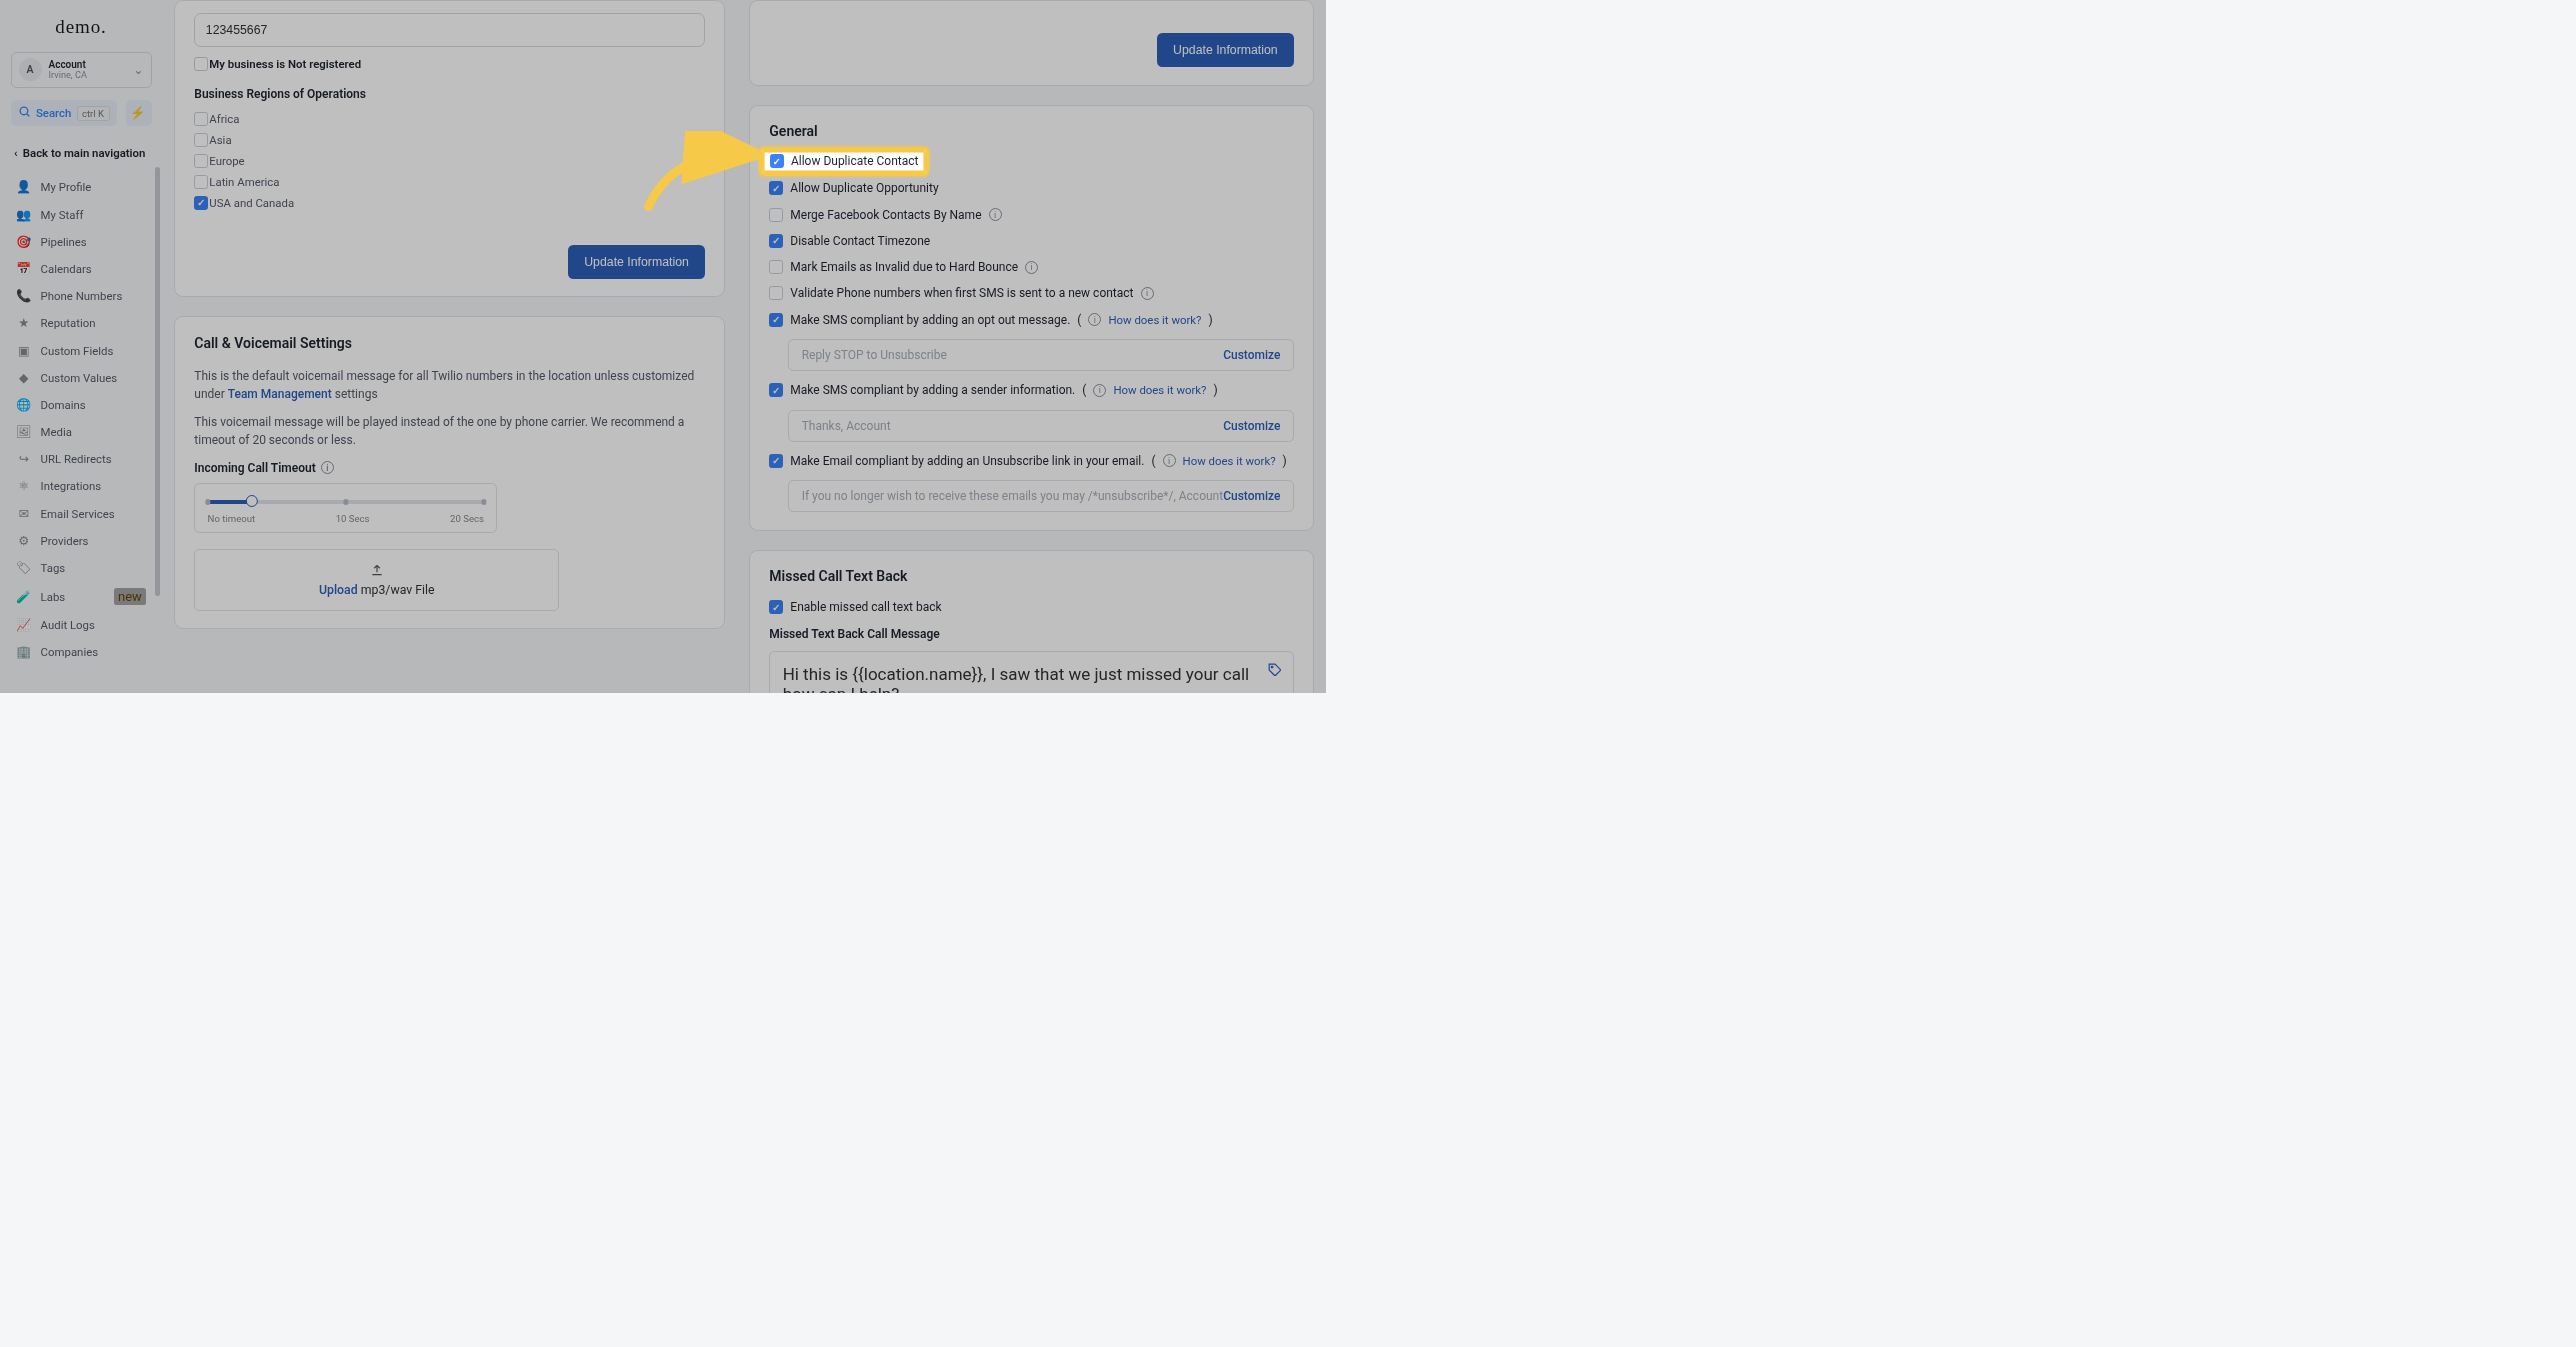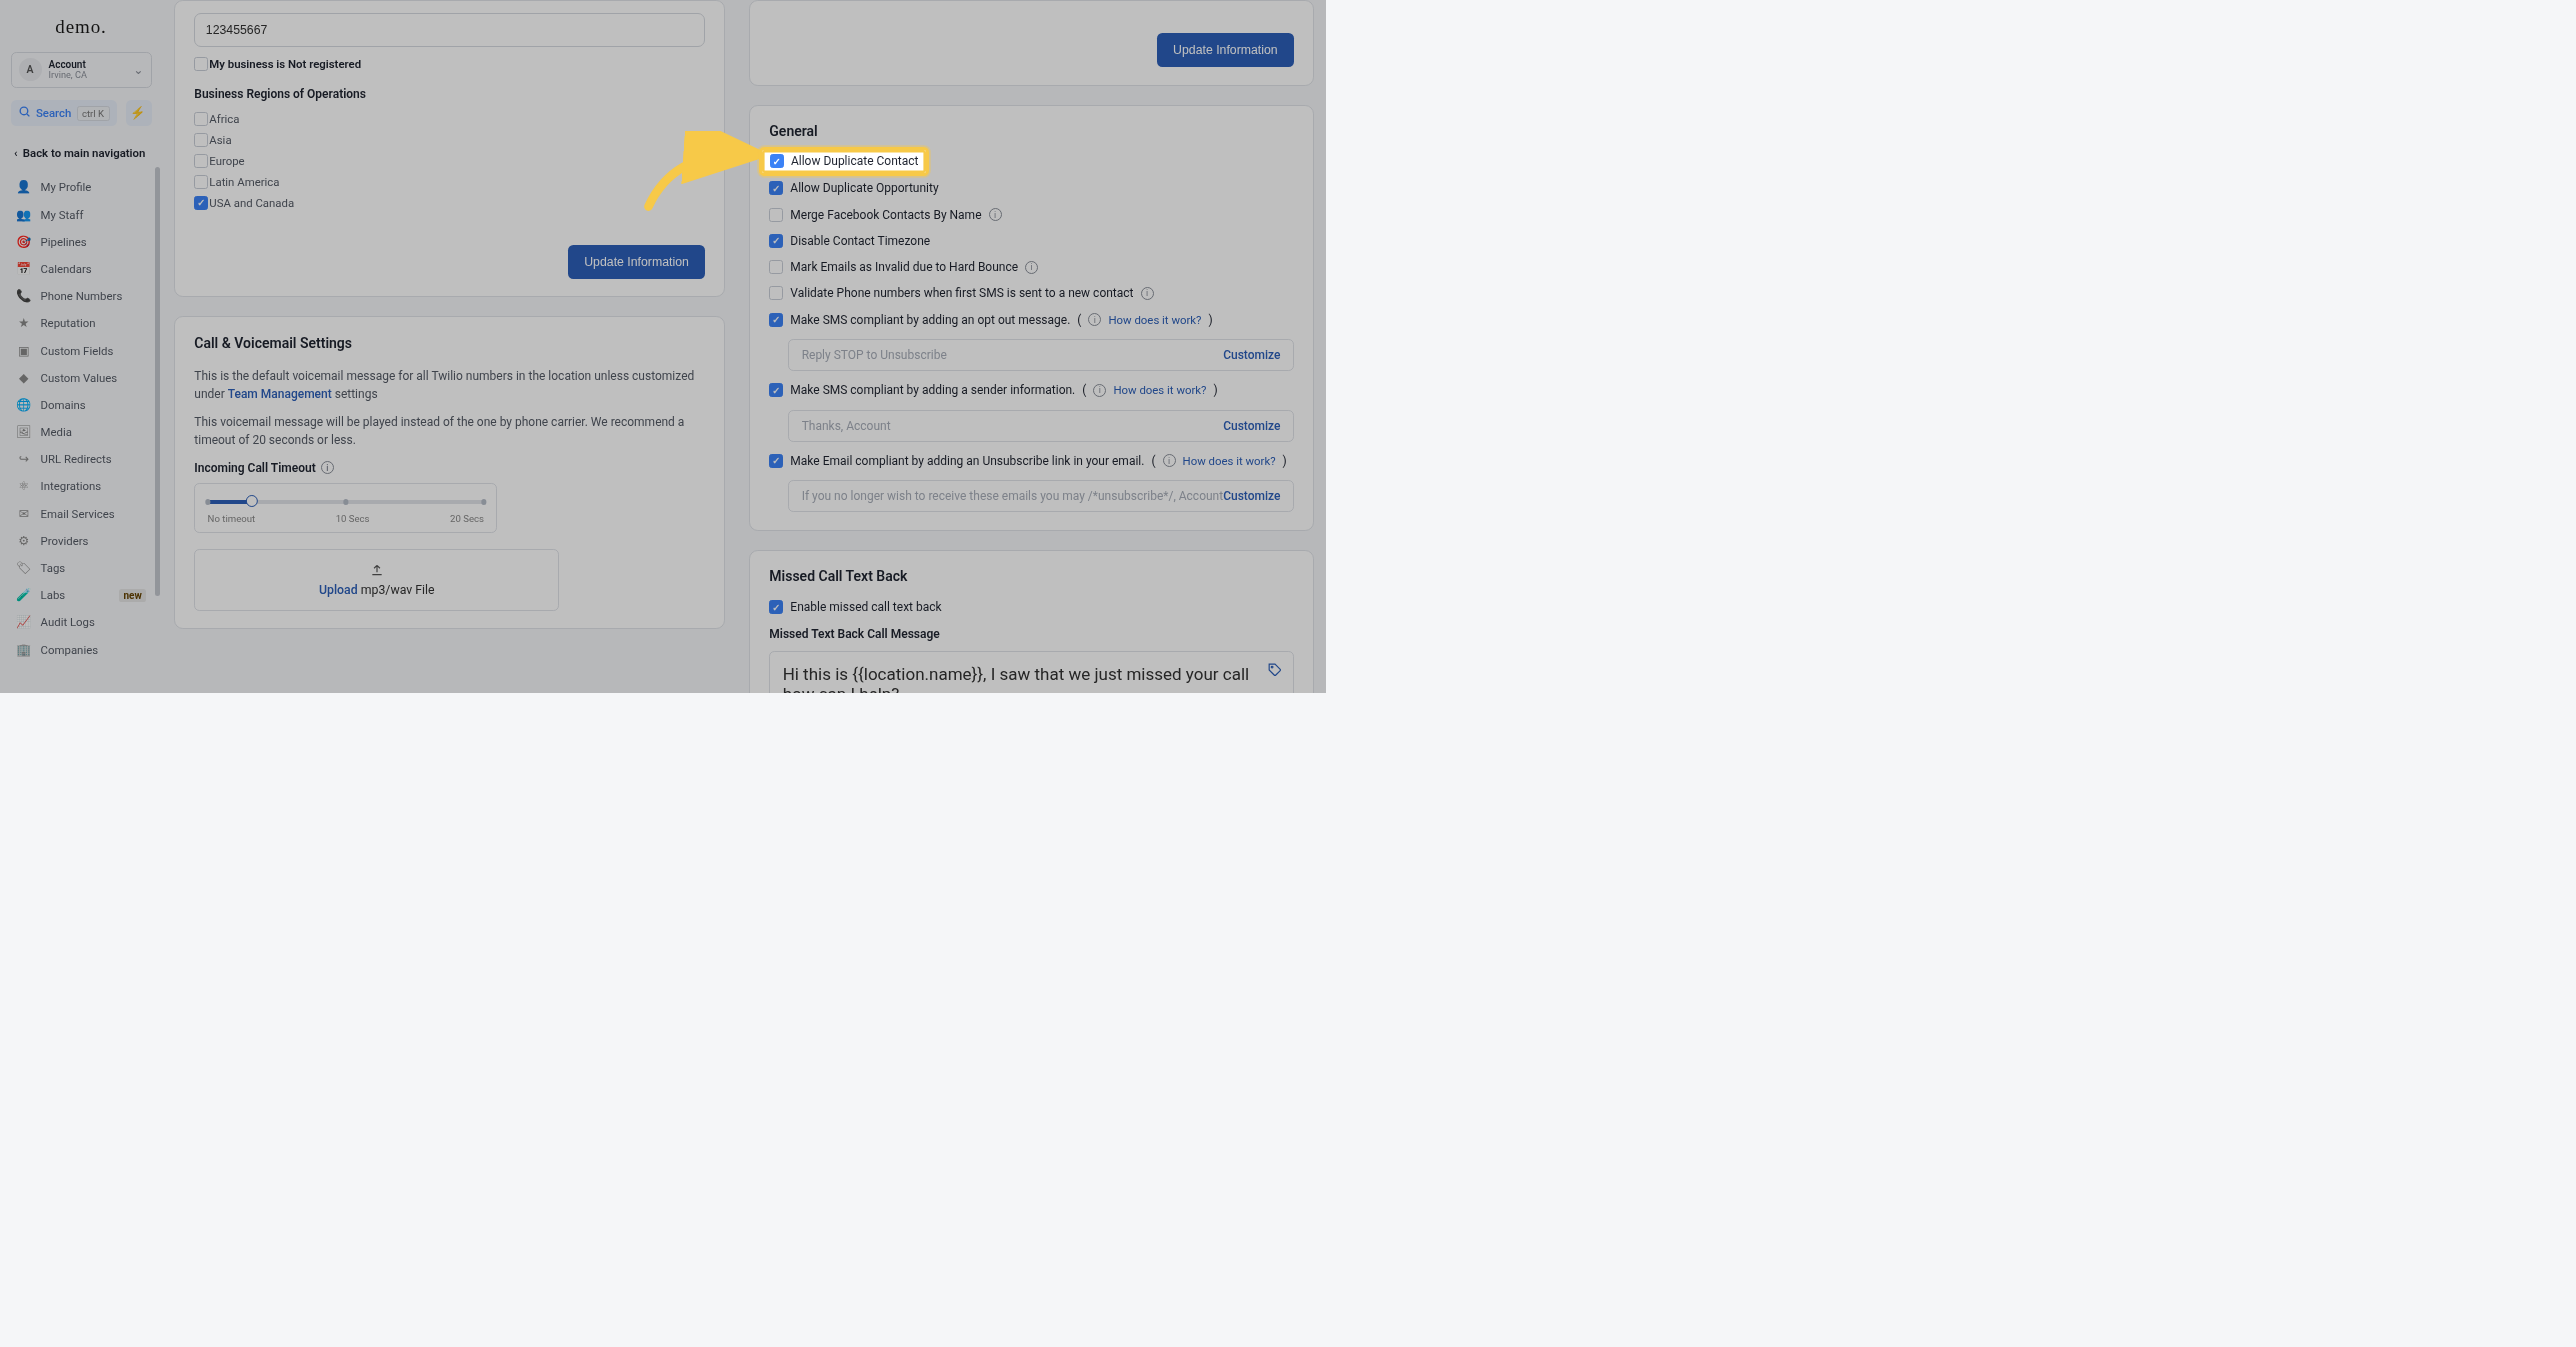--- a/index.html
+++ b/index.html
@@ -126,23 +126,23 @@
       cursor: pointer;
     }
     .nav-icn {
       width: 16px;
       text-align: center;
       color: #888;
       font-size: 12.3px;
     }
     .nav-label { flex: 1; }
     .badge-new {
-      font-size: 10px;
-      font-weight: 700;
-      background: #e5e5e5;
+      font-size: 13px;
+      font-weight: 400;
+      background: #a3a3a3;
       color: #664300;
       border-radius: 2.6px;
       padding: 0.9px 4.4px;
     }
     .main { flex: 1; display: flex; gap: 24.5px; padding: 0 12.3px; overflow: hidden; }
     .col-left, .col-right { flex: 1; display: flex; flex-direction: column; }
     .card {
       background: #fff;
       border: 0.9px solid #e0e3e9;
       border-radius: 8.8px;

